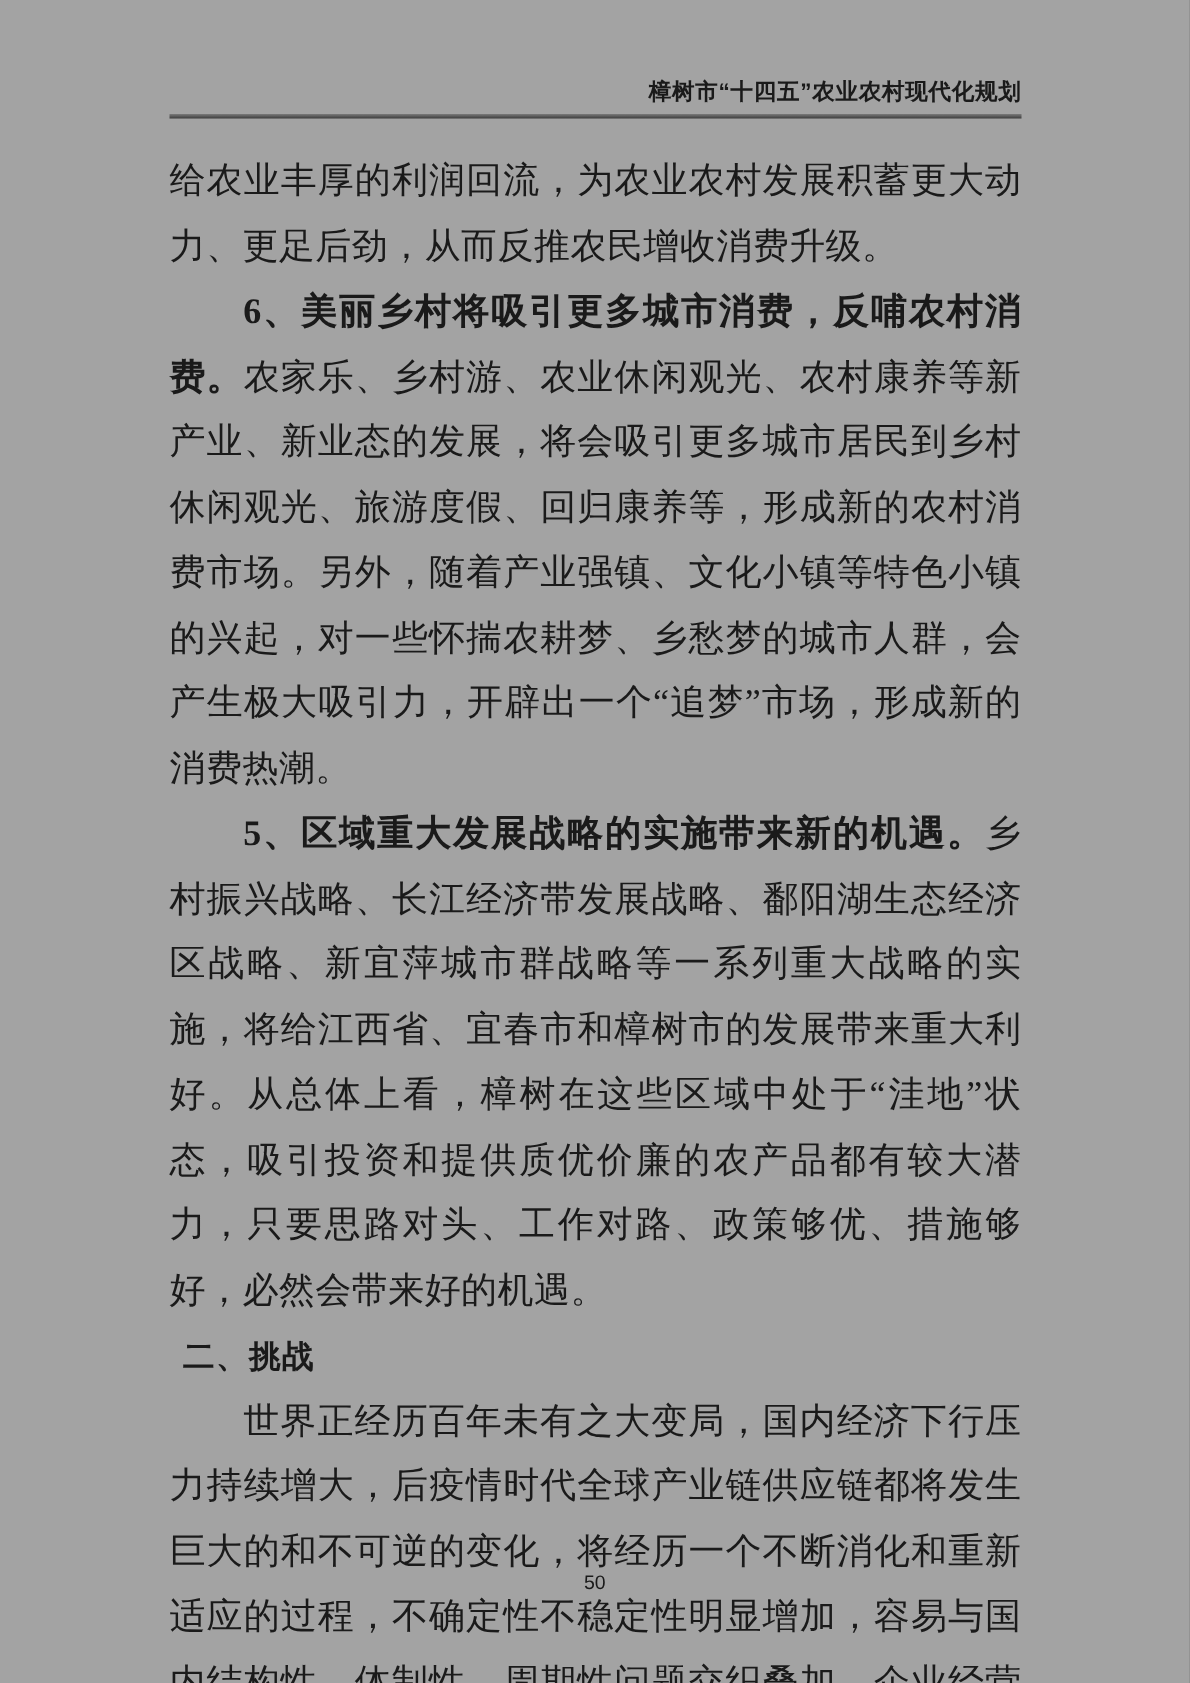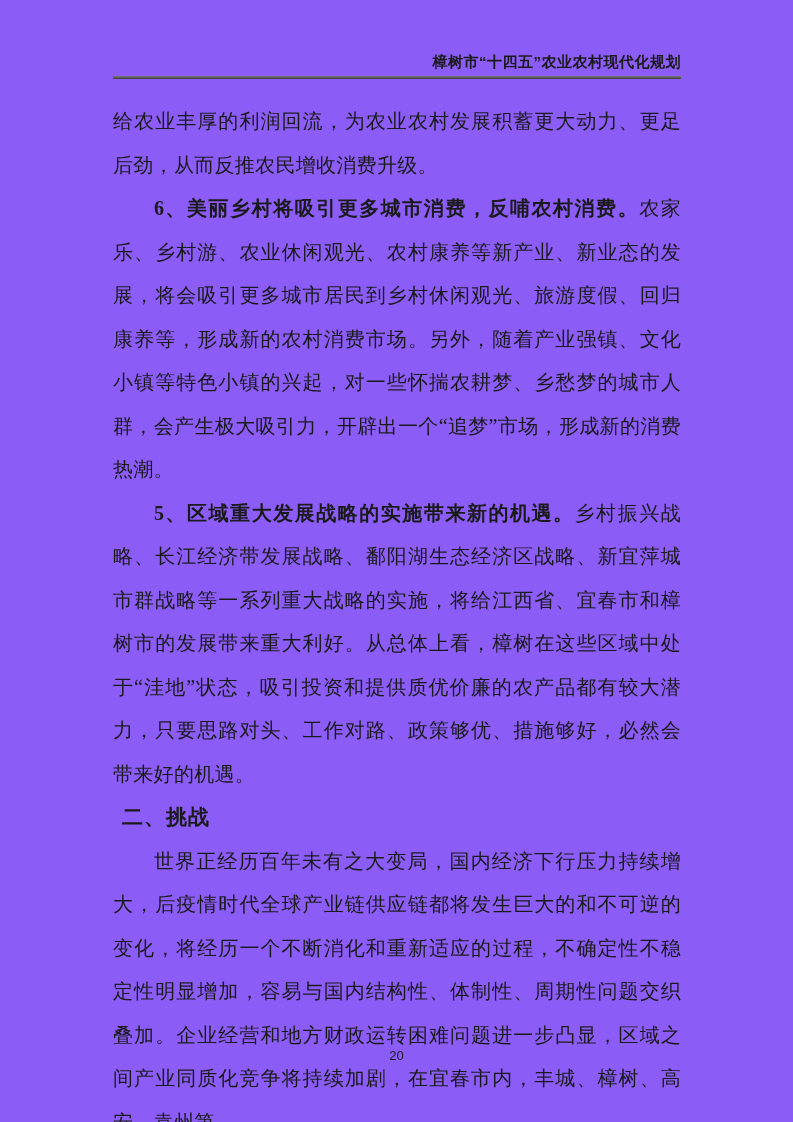--- a/index.html
+++ b/index.html
@@ -2,21 +2,21 @@
 <html><head>
 <meta charset="utf-8">
 <style>
   * { margin: 0; padding: 0; box-sizing: border-box; }
   html, body { background: #888; }
   .page {
     position: relative;
     width: 793px;
     height: 1122px;
     margin: 0 auto;
-    background: #8b5cf6;
+    background: #a3a3a3;
     overflow: hidden;
     color: #1a1a1a;
     font-family: "Liberation Serif", "DejaVu Serif", serif;
   }
   .doc-header {
     position: absolute;
     top: 0;
     left: 113px;
     width: 568px;
     padding-top: 53px;
@@ -35,21 +35,21 @@
     height: 3px;
     background: linear-gradient(#7a7a7a, #3c3c3c);
   }
   .doc-body {
     position: absolute;
     top: 100px;
     left: 113px;
     width: 568px;
   }
   .para {
-    font-size: 20px;
+    font-size: 24px;
     line-height: 43.5px;
     letter-spacing: 0.3px;
     text-align: justify;
     text-align-last: left;
     text-indent: 2.05em;
     color: #1a1a1a;
   }
   .para.no-indent { text-indent: 0; }
   .para b { font-weight: bold; }
   .heading1 {
@@ -92,16 +92,16 @@
   <main class="doc-body">
 
   <p class="para no-indent"><span>给农业丰厚的利润回流，为农业农村发展积蓄更大动力、更足后劲，从而反推农民增收消费升级。</span></p>
       <p class="para"><b>6、美丽乡村将吸引更多城市消费，反哺农村消费。</b><span>农家乐、乡村游、农业休闲观光、农村康养等新产业、新业态的发展，将会吸引更多城市居民到乡村休闲观光、旅游度假、回归康养等，形成新的农村消费市场。另外，随着产业强镇、文化小镇等特色小镇的兴起，对一些怀揣农耕梦、乡愁梦的城市人群，会产生极大吸引力，开辟出一个“追梦”市场，形成新的消费热潮。</span></p>
       <p class="para"><b>5、区域重大发展战略的实施带来新的机遇。</b><span>乡村振兴战略、长江经济带发展战略、鄱阳湖生态经济区战略、新宜萍城市群战略等一系列重大战略的实施，将给江西省、宜春市和樟树市的发展带来重大利好。从总体上看，樟树在这些区域中处于“洼地”状态，吸引投资和提供质优价廉的农产品都有较大潜力，只要思路对头、工作对路、政策够优、措施够好，必然会带来好的机遇。</span></p>
       <h2 class="heading1">二、挑战</h2>
       <p class="para"><span>世界正经历百年未有之大变局，国内经济下行压力持续增大，后疫情时代全球产业链供应链都将发生巨大的和不可逆的变化，将经历一个不断消化和重新适应的过程，不确定性不稳定性明显增加，容易与国内结构性、体制性、周期性问题交织叠加。企业经营和地方财政运转困难问题进一步凸显，区域之间产业同质化竞争将持续加剧，在宜春市内，丰城、樟树、高安、袁州第</span></p>
     </main>
 
   <footer class="doc-footer">
-    <span class="page-number">20</span>
+    <span class="page-number">50</span>
   </footer>
 
 </div>
 
 </body></html>

